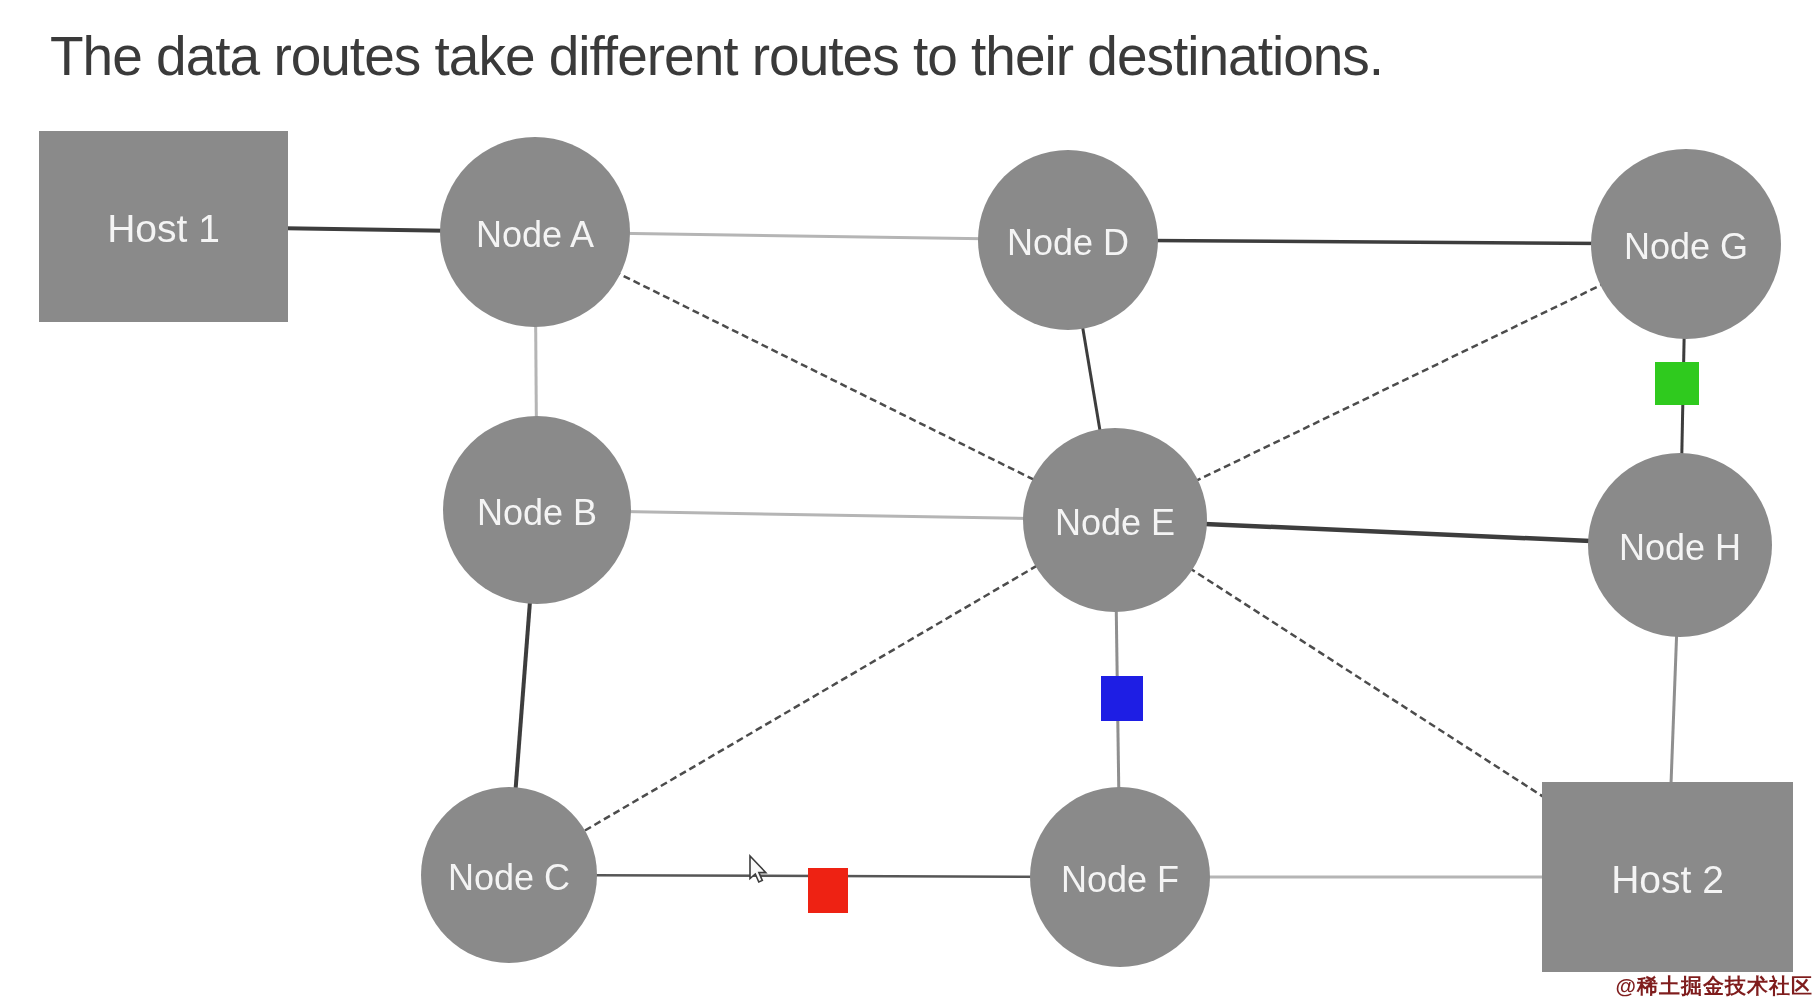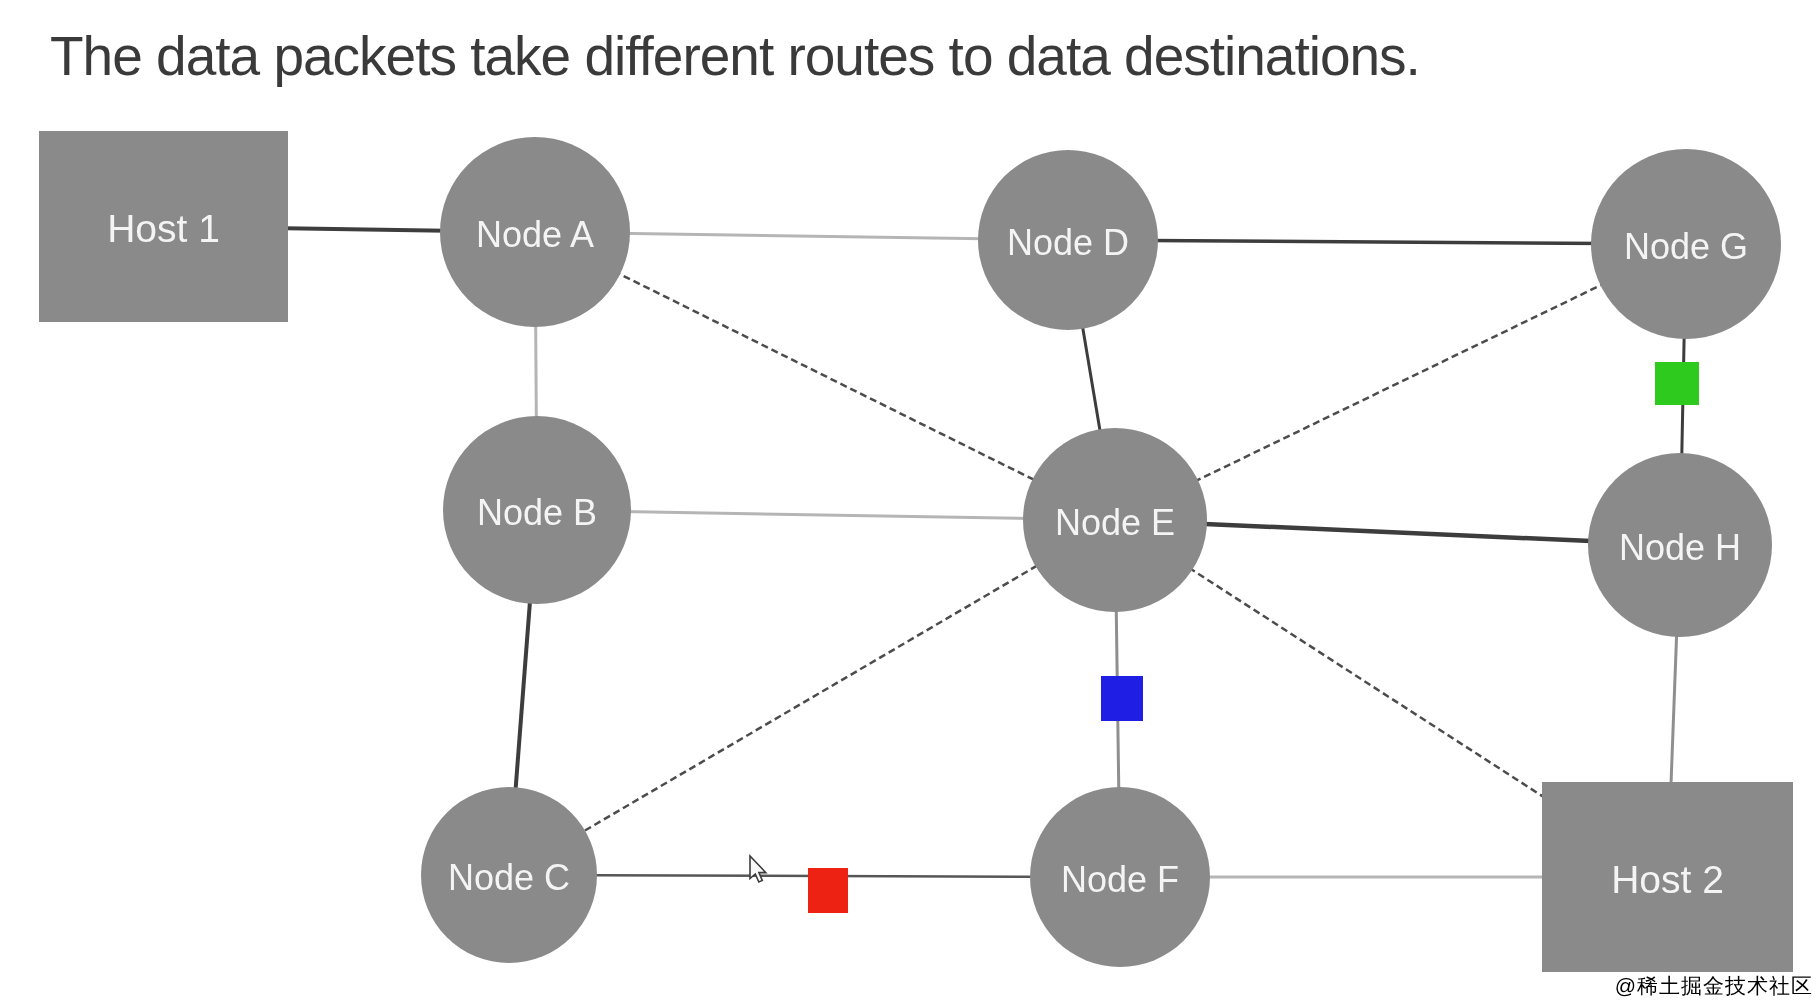--- a/index.html
+++ b/index.html
@@ -39,21 +39,21 @@
     bottom: 5px;
     font-size: 21px;
     letter-spacing: 1px;
     white-space: nowrap;
   }
 </style>
 </head>
 <body>
 
 <div class="stage" style="background: rgb(255, 255, 255);">
-  <div class="title" style="color: rgb(58, 58, 58);">The data packets take different routes to data destinations.</div>
+  <div class="title" style="color: rgb(58, 58, 58);">The data routes take different routes to their destinations.</div>
   <svg id="diagram-svg" width="1819" height="1005" viewBox="0 0 1819 1005">
       <g>
         <line x1="163.5" y1="226.5" x2="535" y2="232" stroke="#3d3d3d" stroke-width="4"></line>
         <line x1="535" y1="232" x2="1068" y2="240" stroke="#b5b5b5" stroke-width="3"></line>
         <line x1="535" y1="232" x2="537" y2="510" stroke="#b5b5b5" stroke-width="3"></line>
         <line x1="535" y1="232" x2="1115" y2="520" stroke="#4c4c4c" stroke-width="2.5" stroke-dasharray="7 4"></line>
         <line x1="537" y1="510" x2="1115" y2="520" stroke="#b5b5b5" stroke-width="3"></line>
         <line x1="537" y1="510" x2="509" y2="875" stroke="#3d3d3d" stroke-width="4"></line>
         <line x1="509" y1="875" x2="1120" y2="877" stroke="#565656" stroke-width="2.5"></line>
         <line x1="509" y1="875" x2="1115" y2="520" stroke="#4c4c4c" stroke-width="2.5" stroke-dasharray="7 4"></line>
@@ -111,14 +111,14 @@
         </g>
         <g>
           <circle cx="1680" cy="545" r="92" fill="#8a8a8a"></circle>
           <text x="1680" y="547" text-anchor="middle" dominant-baseline="central" fill="#f4f4f4" class="node-label">Node H</text>
         </g>
       </g>
       <g>
         <path d="M0,0 L0,22.5 L5.3,18 L8.8,26 L12.3,24.4 L8.9,16.6 L15.8,16.6 Z" fill="#f8f8f8" stroke="#3c3c3c" stroke-width="1.6" transform="translate(750,856)"></path>
       </g>
     </svg>
-  <div class="watermark" style="color: #000000;">@稀土掘金技术社区</div>
+  <div class="watermark" style="color: #7f1d1d; font-weight: bold;">@稀土掘金技术社区</div>
 </div>
 
 </body></html>

